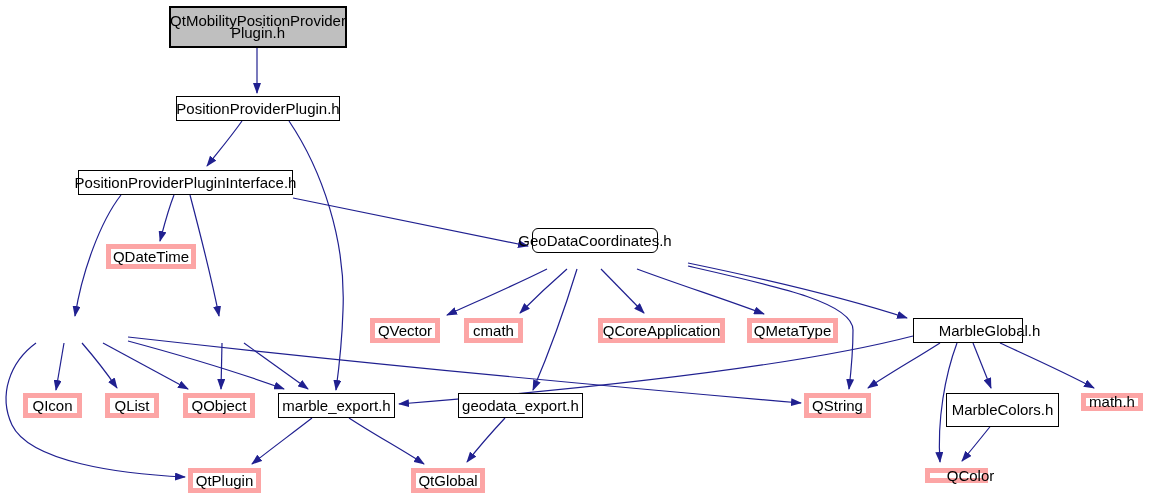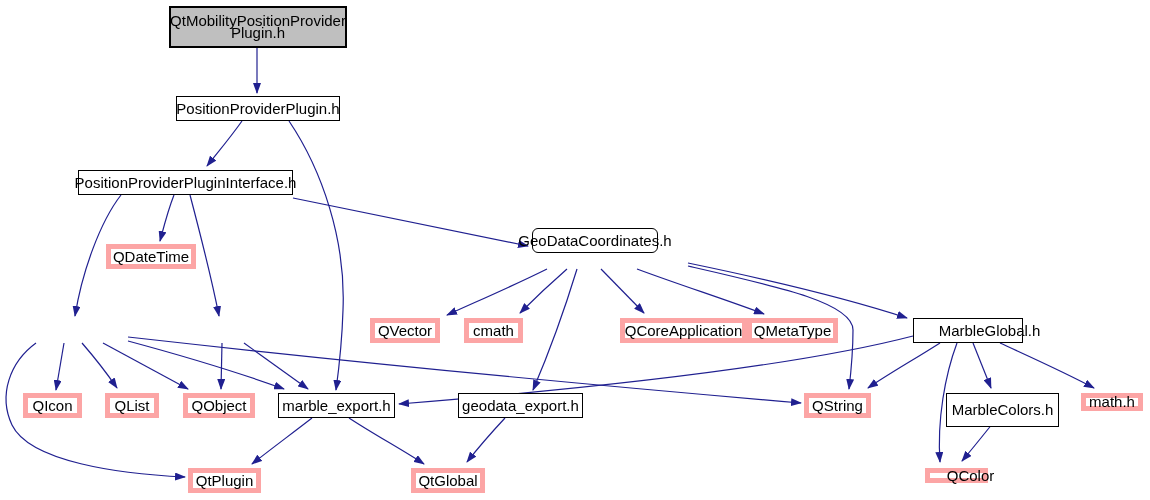--- a/index.html
+++ b/index.html
@@ -73,21 +73,21 @@
   </svg>
 
   <div class="node focus" style="left:169px;top:6px;width:178px;height:42px;">QtMobilityPositionProvider
 Plugin.h</div>
   <div class="node internal" style="left:176px;top:96px;width:164px;height:25px;">PositionProviderPlugin.h</div>
   <div class="node internal" style="left:78px;top:170px;width:215px;height:25px;">PositionProviderPluginInterface.h</div>
   <div class="node external" style="left:106px;top:244px;width:90px;height:25px;">QDateTime</div>
   <div class="node internal" style="left:532px;top:228px;width:126px;height:25px;border-radius:6px;">GeoDataCoordinates.h</div>
   <div class="node external" style="left:370px;top:318px;width:70px;height:25px;">QVector</div>
   <div class="node external" style="left:464px;top:318px;width:59px;height:25px;">cmath</div>
-  <div class="node external" style="left:620px;top:318px;width:127px;height:25px;">QCoreApplication</div>
+  <div class="node external" style="left:598px;top:318px;width:127px;height:25px;">QCoreApplication</div>
   <div class="node external" style="left:747px;top:318px;width:91px;height:25px;">QMetaType</div>
   <div class="node internal" style="left:913px;top:318px;width:110px;height:25px;padding-left:43px;">MarbleGlobal.h</div>
   <div class="node external" style="left:23px;top:393px;width:59px;height:25px;">QIcon</div>
   <div class="node external" style="left:105px;top:393px;width:54px;height:25px;">QList</div>
   <div class="node external" style="left:183px;top:393px;width:72px;height:25px;">QObject</div>
   <div class="node internal" style="left:278px;top:393px;width:117px;height:25px;">marble_export.h</div>
   <div class="node internal" style="left:458px;top:393px;width:125px;height:25px;">geodata_export.h</div>
   <div class="node external" style="left:804px;top:393px;width:67px;height:25px;">QString</div>
   <div class="node internal" style="left:946px;top:393px;width:113px;height:34px;">MarbleColors.h</div>
   <div class="node external" style="left:1081px;top:393px;width:62px;height:18px;">math.h</div>

